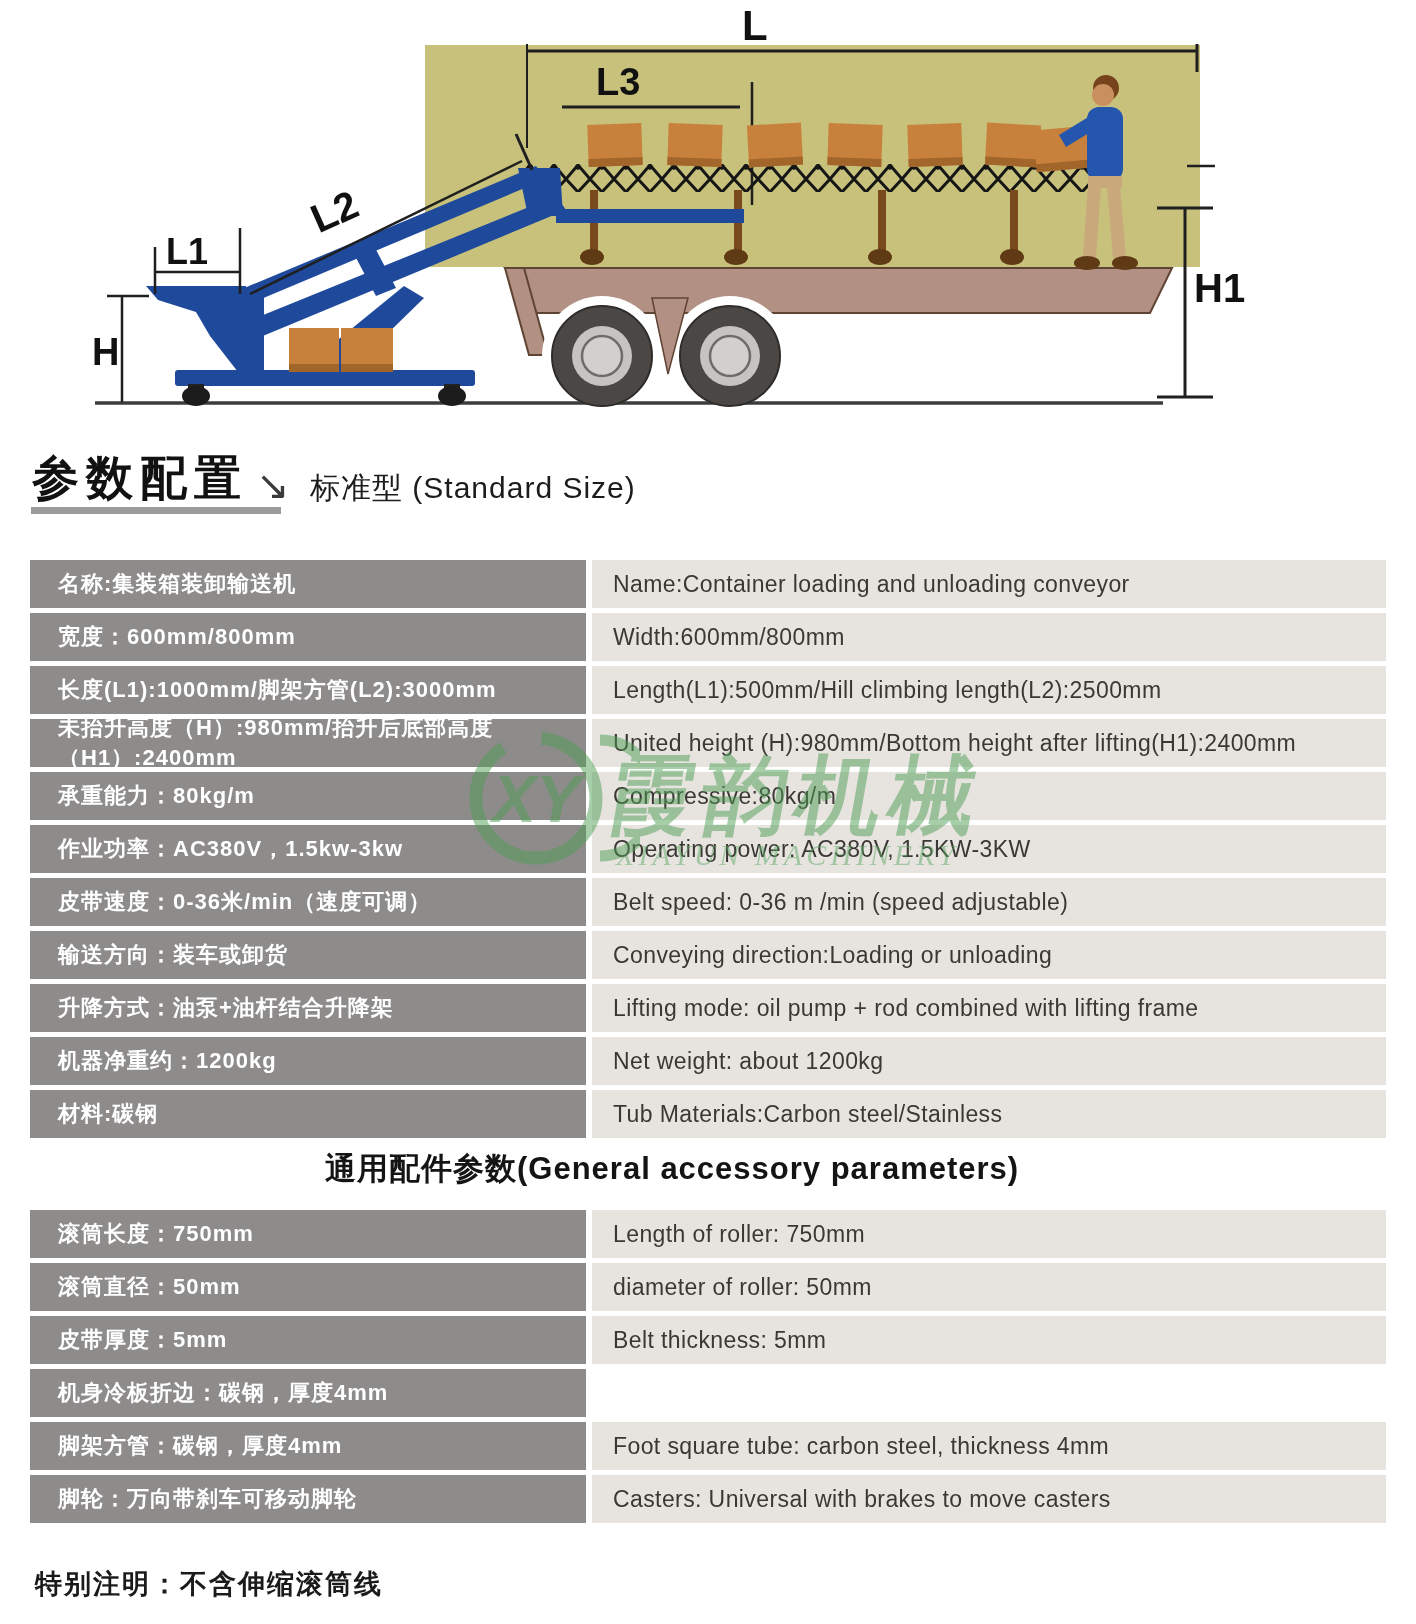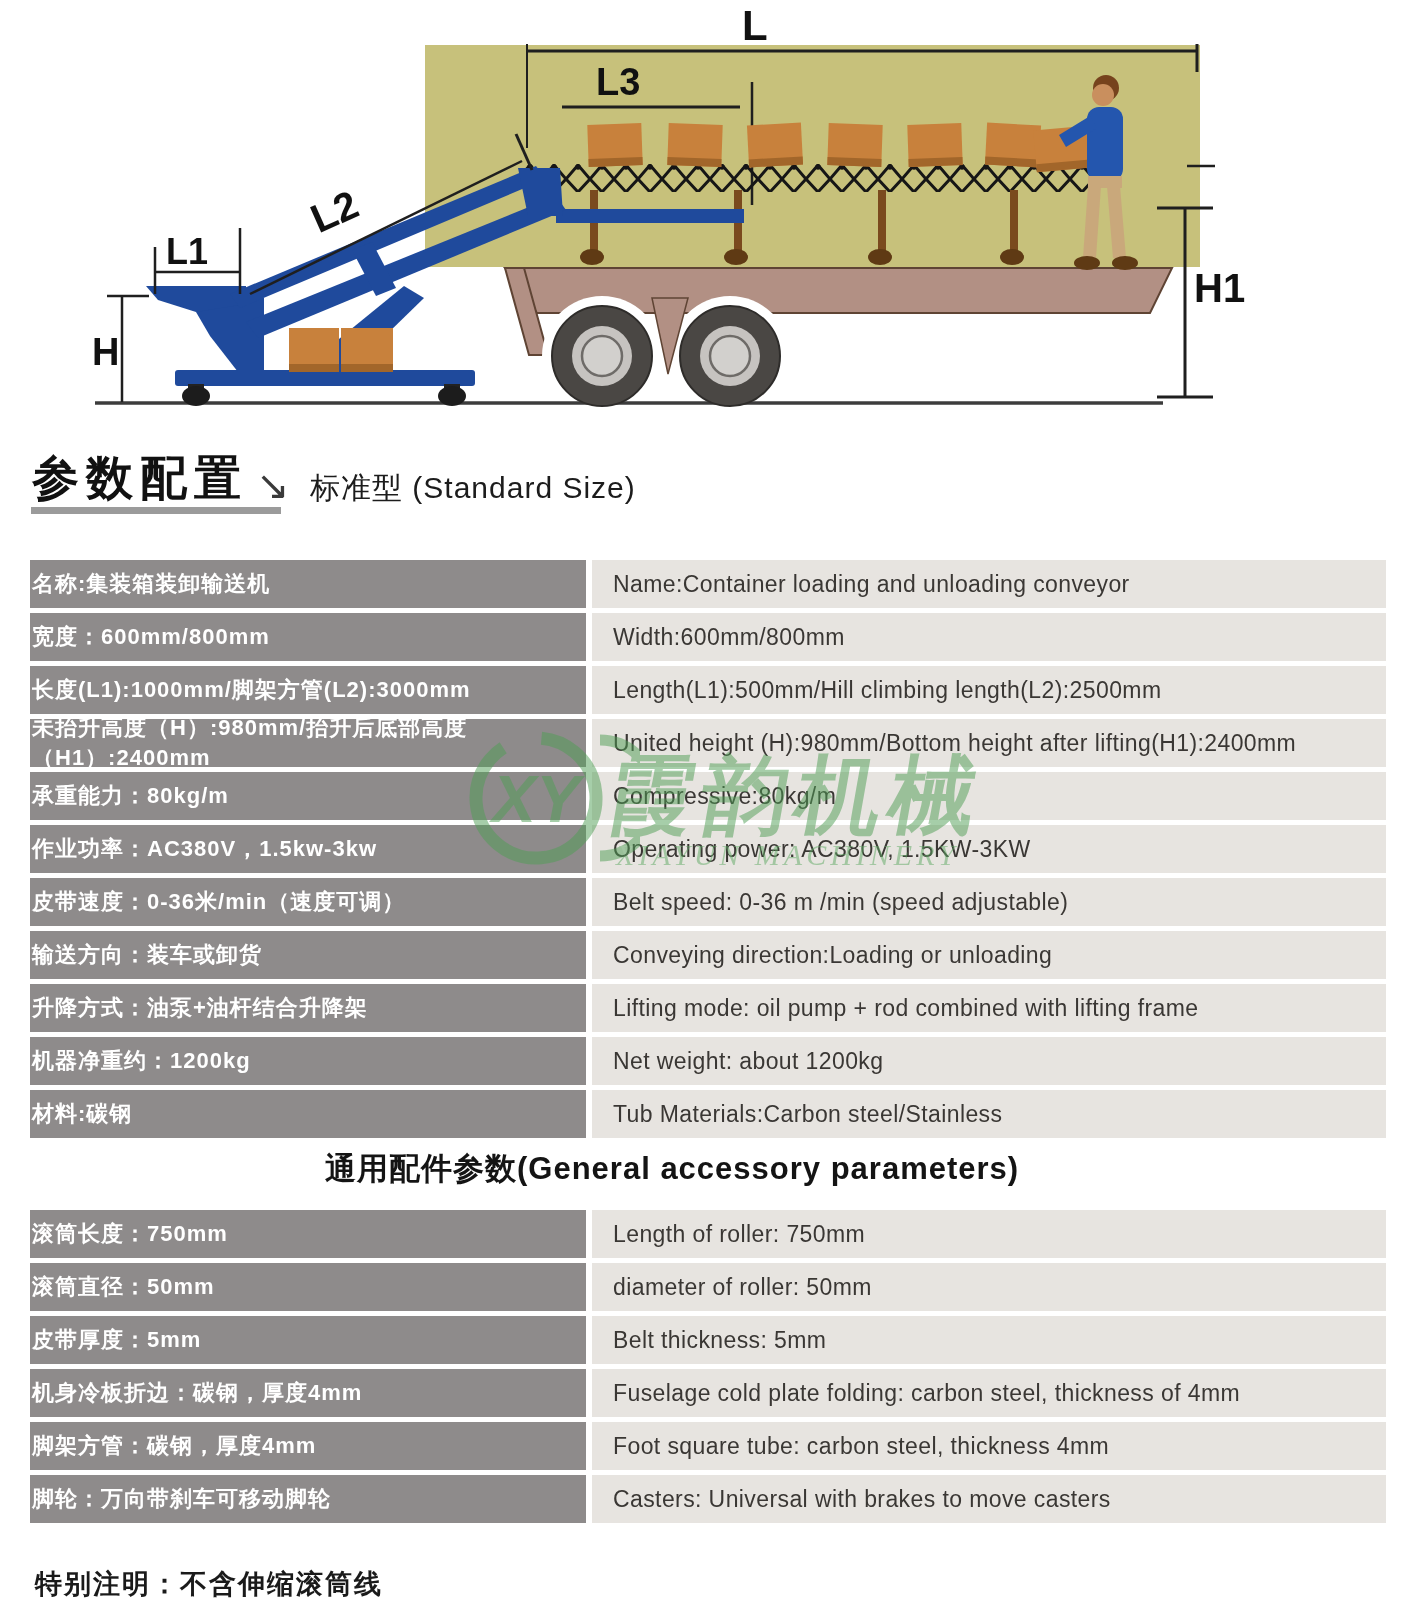--- a/index.html
+++ b/index.html
@@ -13,21 +13,21 @@
   .sec-head{position:absolute;left:32px;top:448px;display:flex;align-items:center;}
   .sec-title{font-size:47px;font-weight:700;color:#111;letter-spacing:7px;line-height:1.1;}
   .sec-arrow{font-size:40px;color:#3a3a3a;margin-left:8px;margin-top:14px;font-weight:400;}
   .sec-underline{position:absolute;left:31px;top:507px;width:250px;height:7px;background:#9b9b9b;}
   .sec-sub{position:absolute;left:298px;top:468px;font-size:30px;color:#1c1c1c;letter-spacing:1px;margin-left:12px;}
 
   
   .spec-table{position:absolute;left:30px;width:1356px;display:flex;flex-direction:column;z-index:1;}
   .spec-table .row{display:flex;height:48px;margin-bottom:5px;}
   .cell-zh{width:556px;background:#8e8b8b;color:#ffffff;font-size:22px;font-weight:700;
-           display:flex;align-items:center;padding-left:2px;box-sizing:border-box;letter-spacing:1px;}
+           display:flex;align-items:center;padding-left:28px;box-sizing:border-box;letter-spacing:1px;}
   .cell-en{flex:1;background:#e7e4e0;color:#3a3734;font-size:23px;margin-left:6px;
            display:flex;align-items:center;padding-left:21px;box-sizing:border-box;letter-spacing:0.4px;text-align:center;}
   .t1{top:560px;}
   .t2{top:1210px;}
 
   .acc-head{position:absolute;left:325px;top:1148px;font-size:31px;font-weight:600;color:#141414;letter-spacing:1px;}
 
   .note{position:absolute;left:35px;top:1566px;font-size:27px;font-weight:700;color:#1a1a1a;letter-spacing:2px;}
 
   
@@ -264,21 +264,20 @@
     <div class="row">
         <div class="cell-zh">滚筒直径：50mm</div>
         <div class="cell-en">diameter of roller: 50mm</div>
       </div>
     <div class="row">
         <div class="cell-zh">皮带厚度：5mm</div>
         <div class="cell-en">Belt thickness: 5mm</div>
       </div>
     <div class="row">
         <div class="cell-zh">机身冷板折边：碳钢，厚度4mm</div>
-        <div class="cell-en">Fuselage cold plate folding: carbon steel, thickness of 4mm</div>
       </div>
     <div class="row">
         <div class="cell-zh">脚架方管：碳钢，厚度4mm</div>
         <div class="cell-en">Foot square tube: carbon steel, thickness 4mm</div>
       </div>
     <div class="row">
         <div class="cell-zh">脚轮：万向带刹车可移动脚轮</div>
         <div class="cell-en">Casters: Universal with brakes to move casters</div>
       </div>
   </div>

